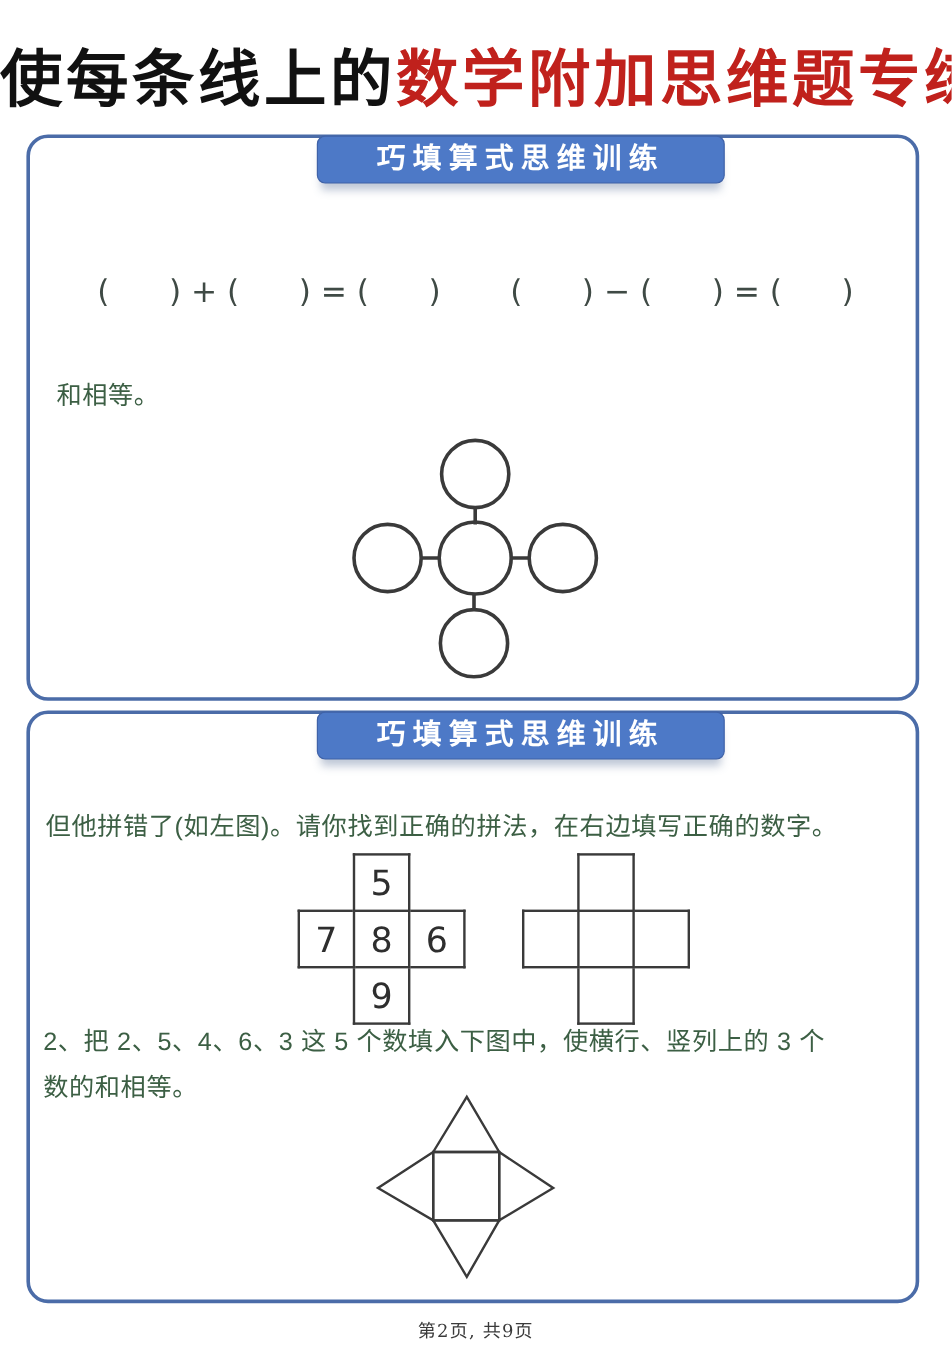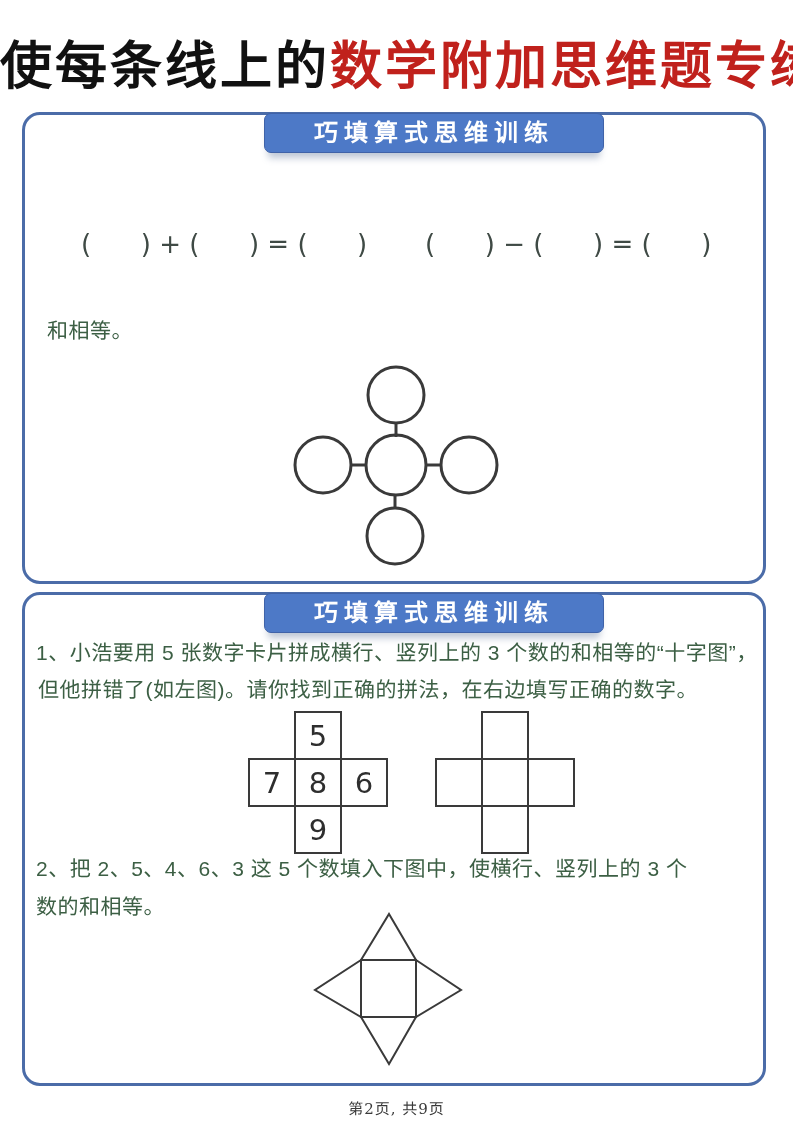--- a/index.html
+++ b/index.html
@@ -90,21 +90,20 @@
     <circle class="shape" cx="32" cy="102" r="28" stroke-width="3"></circle>
     <circle class="shape" cx="105" cy="102" r="30" stroke-width="3"></circle>
     <circle class="shape" cx="178" cy="102" r="28" stroke-width="3"></circle>
     <circle class="shape" cx="104" cy="173" r="28" stroke-width="3"></circle>
   </svg>
 </div>
 
 <div id="card2" class="card">
   <div class="section-header">巧填算式思维训练</div>
 
-  <div class="q" style="left:11px;top:40px;">1、小浩要用 5 张数字卡片拼成横行、竖列上的 3 个数的和相等的“十字图”，</div>
   <div class="q" style="left:13px;top:77px;">但他拼错了(如左图)。请你找到正确的拼法，在右边填写正确的数字。</div>
 
   <table class="cross" style="left:223px;top:116px;">
     <tbody>
         <tr>
       <td class="blank"></td>
       <td>5</td>
       <td class="blank"></td>
     </tr>
     <tr>

